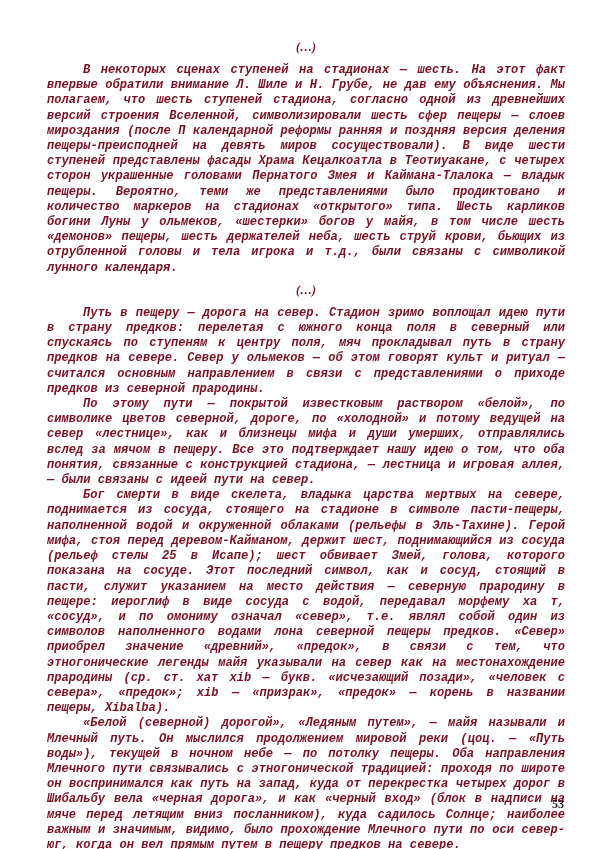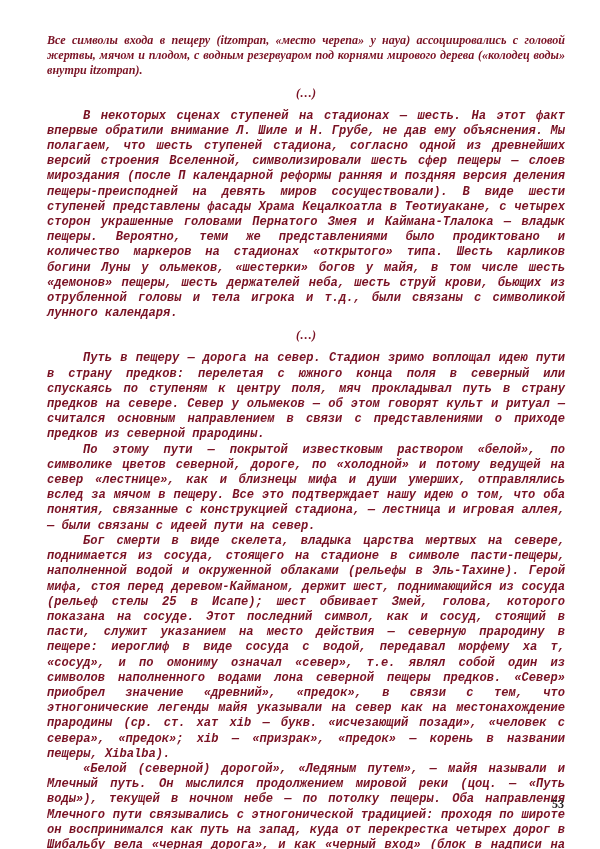--- a/index.html
+++ b/index.html
@@ -47,21 +47,20 @@
       font-size: 12px;
       font-weight: bold;
       font-style: normal;
       color: #222222;
     }
   </style>
 </head>
 <body>
 
 <div class="page">
-  <p class="para">Все символы входа в пещеру (itzompan, «место черепа» у науа) ассоциировались с головой жертвы, мячом и плодом, с водным резервуаром под корнями мирового дерева («колодец воды» внутри itzompan).</p>
   <div class="sep">(…)</div>
   <p class="para indent">В некоторых сценах ступеней на стадионах — шесть. На этот факт впервые обратили внимание Л. Шиле и Н. Грубе, не дав ему объяснения. Мы полагаем, что шесть ступеней стадиона, согласно одной из древнейших версий строения Вселенной, символизировали шесть сфер пещеры — слоев мироздания (после П календарной реформы ранняя и поздняя версия деления пещеры-преисподней на девять миров сосуществовали). В виде шести ступеней представлены фасады Храма Кецалкоатла в Теотиуакане, с четырех сторон украшенные головами Пернатого Змея и Каймана-Тлалока — владык пещеры. Вероятно, теми же представлениями было продиктовано и количество маркеров на стадионах «открытого» типа. Шесть карликов богини Луны у ольмеков, «шестерки» богов у майя, в том числе шесть «демонов» пещеры, шесть держателей неба, шесть струй крови, бьющих из отрубленной головы и тела игрока и т.д., были связаны с символикой лунного календаря.</p>
   <div class="sep">(…)</div>
   <p class="para indent">Путь в пещеру — дорога на север. Стадион зримо воплощал идею пути в страну предков: перелетая с южного конца поля в северный или спускаясь по ступеням к центру поля, мяч прокладывал путь в страну предков на севере. Север у ольмеков — об этом говорят культ и ритуал — считался основным направлением в связи с представлениями о приходе предков из северной прародины.</p>
   <p class="para indent">По этому пути — покрытой известковым раствором «белой», по символике цветов северной, дороге, по «холодной» и потому ведущей на север «лестнице», как и близнецы мифа и души умерших, отправлялись вслед за мячом в пещеру. Все это подтверждает нашу идею о том, что оба понятия, связанные с конструкцией стадиона, — лестница и игровая аллея, — были связаны с идеей пути на север.</p>
   <p class="para indent">Бог смерти в виде скелета, владыка царства мертвых на севере, поднимается из сосуда, стоящего на стадионе в символе пасти-пещеры, наполненной водой и окруженной облаками (рельефы в Эль-Тахине). Герой мифа, стоя перед деревом-Кайманом, держит шест, поднимающийся из сосуда (рельеф стелы 25 в Исапе); шест обвивает Змей, голова, которого показана на сосуде. Этот последний символ, как и сосуд, стоящий в пасти, служит указанием на место действия — северную прародину в пещере: иероглиф в виде сосуда с водой, передавал морфему ха т, «сосуд», и по омониму означал «север», т.е. являл собой один из символов наполненного водами лона северной пещеры предков. «Север» приобрел значение «древний», «предок», в связи с тем, что этногонические легенды майя указывали на север как на местонахождение прародины (ср. ст. хат xib — букв. «исчезающий позади», «человек с севера», «предок»; xib — «призрак», «предок» — корень в названии пещеры, Xibalba).</p>
   <p class="para indent">«Белой (северной) дорогой», «Ледяным путем», — майя называли и Млечный путь. Он мыслился продолжением мировой реки (цоц. — «Путь воды»), текущей в ночном небе — по потолку пещеры. Оба направления Млечного пути связывались с этногонической традицией: проходя по широте он воспринимался как путь на запад, куда от перекрестка четырех дорог в Шибальбу вела «черная дорога», и как «черный вход» (блок в надписи на мяче перед летящим вниз посланником), куда садилось Солнце; наиболее важным и значимым, видимо, было прохождение Млечного пути по оси север-юг, когда он вел прямым путем в пещеру предков на севере.</p>
 </div>
 
 <div class="page-number">53</div>

